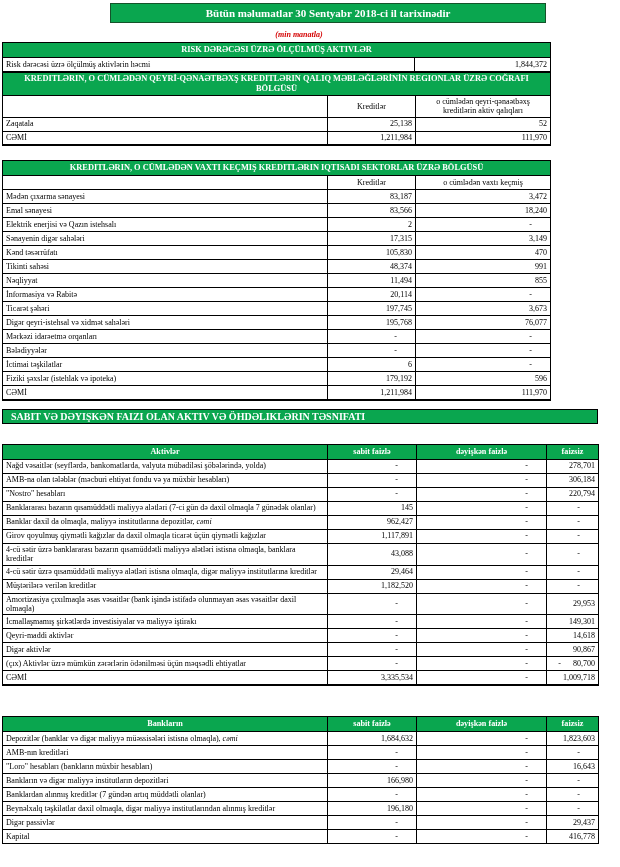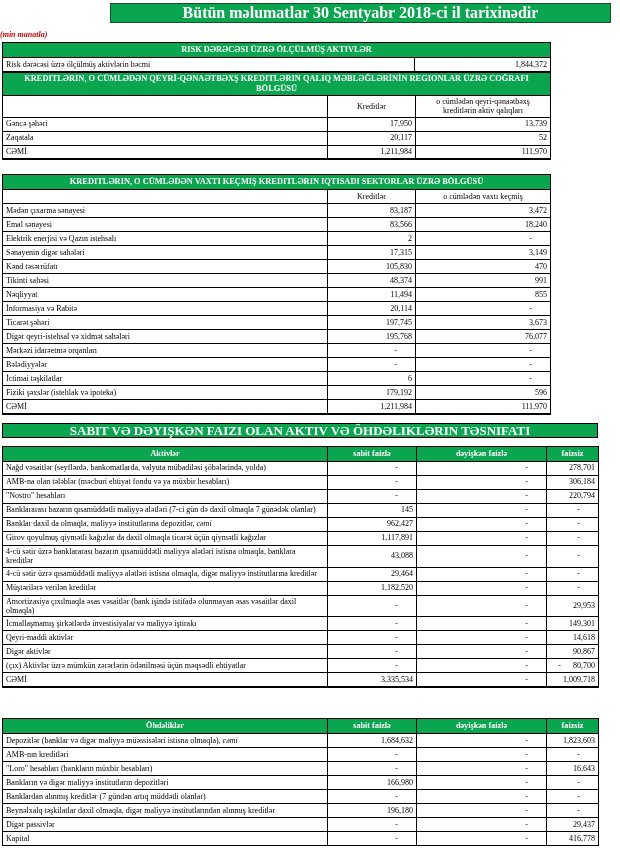--- a/index.html
+++ b/index.html
@@ -7,31 +7,31 @@
   body {
     width: 620px; height: 867px;
     font-family: "Liberation Serif", serif;
     color: #000;
     overflow: hidden;
   }
   .page { position: relative; width: 620px; height: 867px; }
 
   .top-bar {
     margin: 3px 0 0 110px;
-    width: 501px; height: 20px;
+    width: 436px; height: 20px;
     background: var(--green, #0aa64f);
     border: 1px solid #14532a;
     color: #fff; font-weight: bold;
-    font-size: 16px; line-height: 18px; text-align: center;
+    font-size: 11px; line-height: 18px; text-align: center;
   }
 
   .unit-note {
     width: 598px;
     margin-top: 7px;
-    text-align: left;
+    text-align: center;
     font-size: 8px; font-style: italic; font-weight: bold;
     color: #d40000;
     height: 10px; line-height: 10px;
   }
 
   table.tbl {
     border-collapse: collapse;
     table-layout: fixed;
     margin-left: 2px;
   }
@@ -51,39 +51,39 @@
     background: var(--green, #0aa64f);
     color: #fff; font-weight: bold; text-align: center;
     font-size: 8.4px; height: 15px;
     padding: 1px 2px;
   }
   .sec-bar {
     margin: 8px 0 0 2px;
     width: 596px; height: 15px;
     background: var(--green, #0aa64f);
     border: 1px solid #000;
-    color: #fff; font-weight: bold; text-align: center;
-    font-size: 13px; line-height: 13px;
+    color: #fff; font-weight: bold; text-align: left;
+    font-size: 10px; line-height: 13px; padding-left: 8px;
   }
   tr.col-head td { text-align: center; font-size: 8px; }
   tr.green-cols td {
     background: var(--green, #0aa64f);
     color: #fff; font-weight: bold; text-align: center;
     font-size: 8.2px; height: 15px;
   }
   tr.green-cols td + td { border-left-color: #dff1e5; }
 
   td.num { text-align: right; }
   td.dash { padding-right: 18px; }
   tr.total td { font-weight: normal; border-bottom-width: 2px; }
 
   .mt8  { }
   .mt9  { margin-top: 14px; }
   .mt2  { margin-top: 2px; }
-  .mt4  { margin-top: 8px; }
+  .mt4  { margin-top: 20px; }
   .mt30 { margin-top: 30px; }
 </style>
 </head>
 <body>
 
 <div class="page">
 
   <div class="top-bar">
     <span>Bütün məlumatlar 30 Sentyabr 2018-ci il tarixinədir</span>
   </div>
@@ -117,27 +117,22 @@
         <td colspan="3">KREDITLƏRIN, O CÜMLƏDƏN QEYRİ-QƏNAƏTBƏXŞ KREDITLƏRIN QALIQ MƏBLƏĞLƏRİNİN REGIONLAR ÜZRƏ COĞRAFI BÖLGÜSÜ</td>
       </tr>
       <tr class="col-head">
         <td></td>
         <td>Kreditlər</td>
         <td>o cümlədən qeyri-qənaətbəxş kreditlərin aktiv qalıqları</td>
       </tr>
     </thead>
     <tbody>
         <tr>
-          <td>Gəncə şəhəri</td>
-          <td class="num">17,950</td>
-          <td class="num">13,739</td>
-        </tr>
-        <tr>
           <td>Zaqatala</td>
-          <td class="num">20,117</td>
+          <td class="num">25,138</td>
           <td class="num">52</td>
         </tr>
         <tr class="total">
           <td>CƏMİ</td>
           <td class="num">1,211,984</td>
           <td class="num">111,970</td>
         </tr>
       </tbody>
   </table>
 
@@ -349,21 +344,21 @@
 
   <table class="tbl w600 mt30">
     <colgroup>
         <col style="width:325px">
         <col style="width:89px">
         <col style="width:130px">
         <col style="width:52px">
       </colgroup>
     <thead>
       <tr class="green-cols">
-        <td>Öhdəliklər</td>
+        <td>Bankların</td>
         <td>sabit faizlə</td>
         <td>dəyişkən faizlə</td>
         <td>faizsiz</td>
       </tr>
     </thead>
     <tbody>
         <tr>
           <td>Depozitlər (banklar və digər maliyyə müəssisələri istisna olmaqla), <i>cəmi</i></td>
           <td class="num">1,684,632</td>
           <td class="num dash">-</td>

